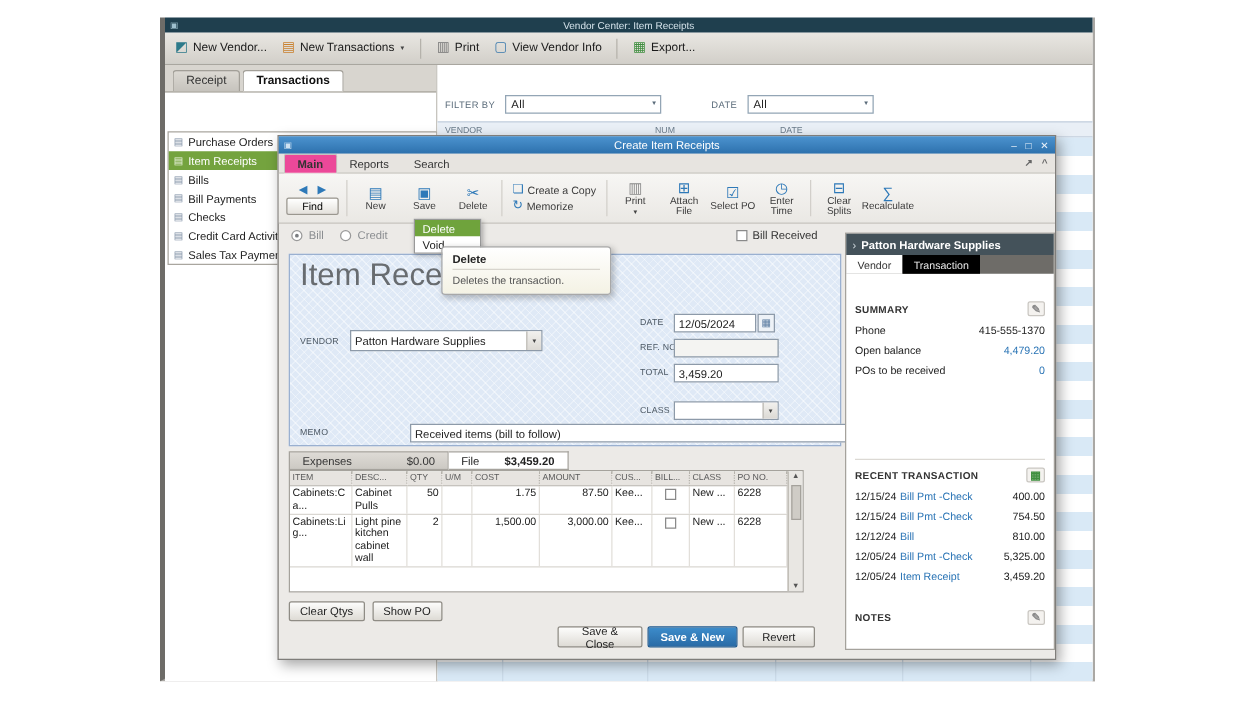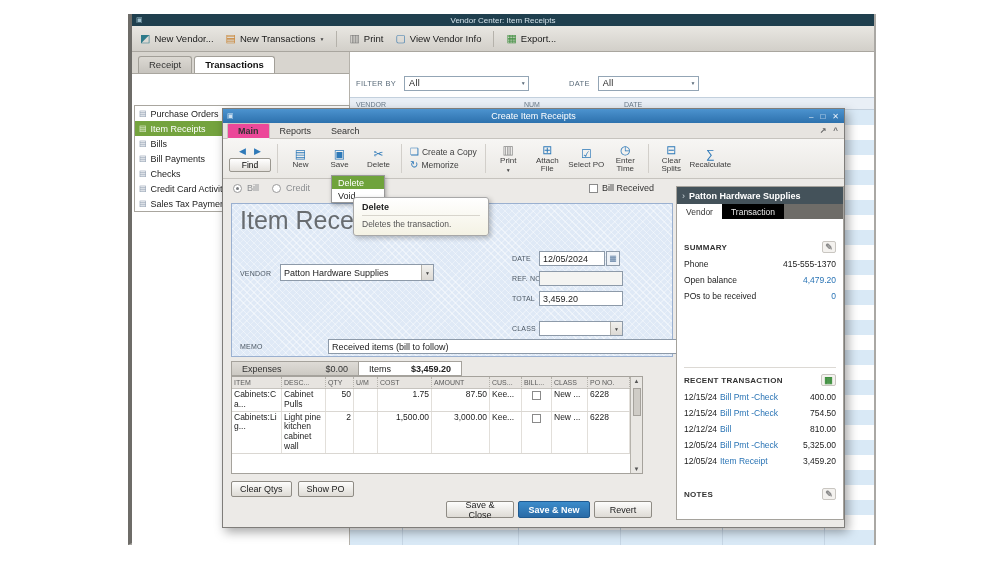--- a/index.html
+++ b/index.html
@@ -396,21 +396,21 @@
         <span>Received items (bill to follow)</span>
       </div>
     </div>
 
     <div class="detail-tabs">
       <div class="dtab inactive">
         <span>Expenses</span>
         <span>$0.00</span>
       </div>
       <div class="dtab active">
-        <span>Items</span>
+        <span>File</span>
         <span class="amt">$3,459.20</span>
       </div>
     </div>
 
     <div class="items-table">
       <div class="it-main">
         <div class="it-header">
             <div class="it-hcell">ITEM</div>
             <div class="it-hcell">DESC...</div>
             <div class="it-hcell">QTY</div>

